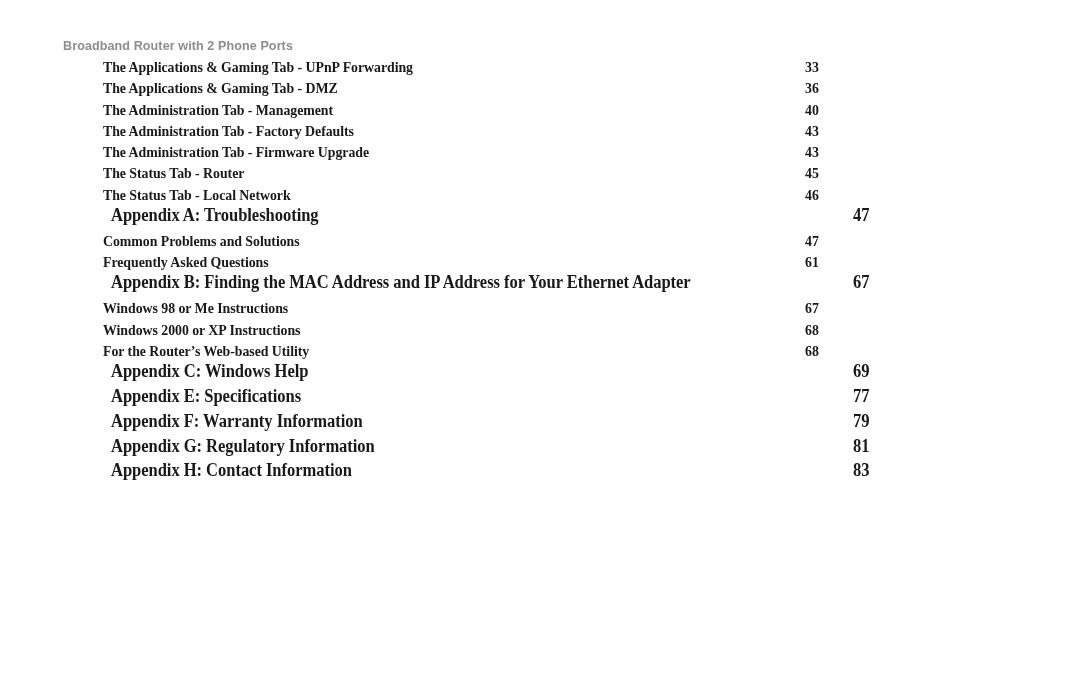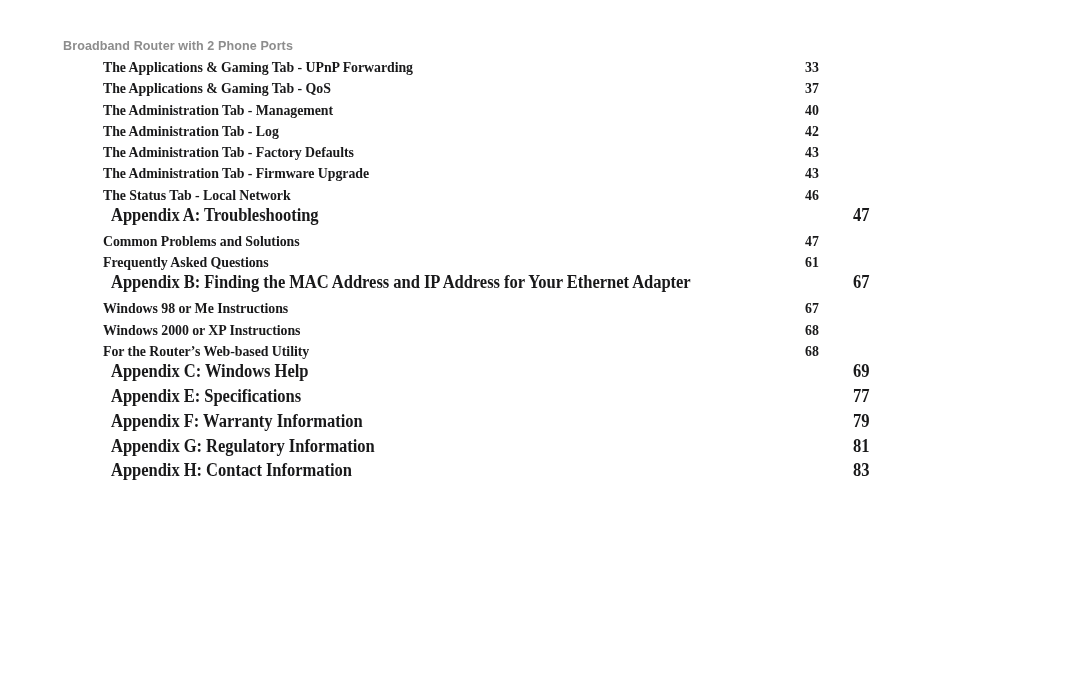--- a/index.html
+++ b/index.html
@@ -99,38 +99,38 @@
 <div class="page">
 
   <div class="running-header">Broadband Router with 2 Phone Ports</div>
 
   <div class="toc" id="toc-list">
       <div class="toc-row level-2">
         <span class="label">The Applications &amp; Gaming Tab - UPnP Forwarding</span>
         <span class="page-num">33</span>
       </div>
       <div class="toc-row level-2">
-        <span class="label">The Applications &amp; Gaming Tab - QoS</span>
-        <span class="page-num">37</span>
+        <span class="label">The Applications &amp; Gaming Tab - DMZ</span>
+        <span class="page-num">36</span>
       </div>
       <div class="toc-row level-2">
         <span class="label">The Administration Tab - Management</span>
         <span class="page-num">40</span>
-      </div>
-      <div class="toc-row level-2">
-        <span class="label">The Administration Tab - Log</span>
-        <span class="page-num">42</span>
       </div>
       <div class="toc-row level-2">
         <span class="label">The Administration Tab - Factory Defaults</span>
         <span class="page-num">43</span>
       </div>
       <div class="toc-row level-2">
         <span class="label">The Administration Tab - Firmware Upgrade</span>
         <span class="page-num">43</span>
+      </div>
+      <div class="toc-row level-2">
+        <span class="label">The Status Tab - Router</span>
+        <span class="page-num">45</span>
       </div>
       <div class="toc-row level-2">
         <span class="label">The Status Tab - Local Network</span>
         <span class="page-num">46</span>
       </div>
       <div class="toc-row level-1">
         <span class="label">Appendix A: Troubleshooting</span>
         <span class="page-num">47</span>
       </div>
       <div class="toc-row level-2">

